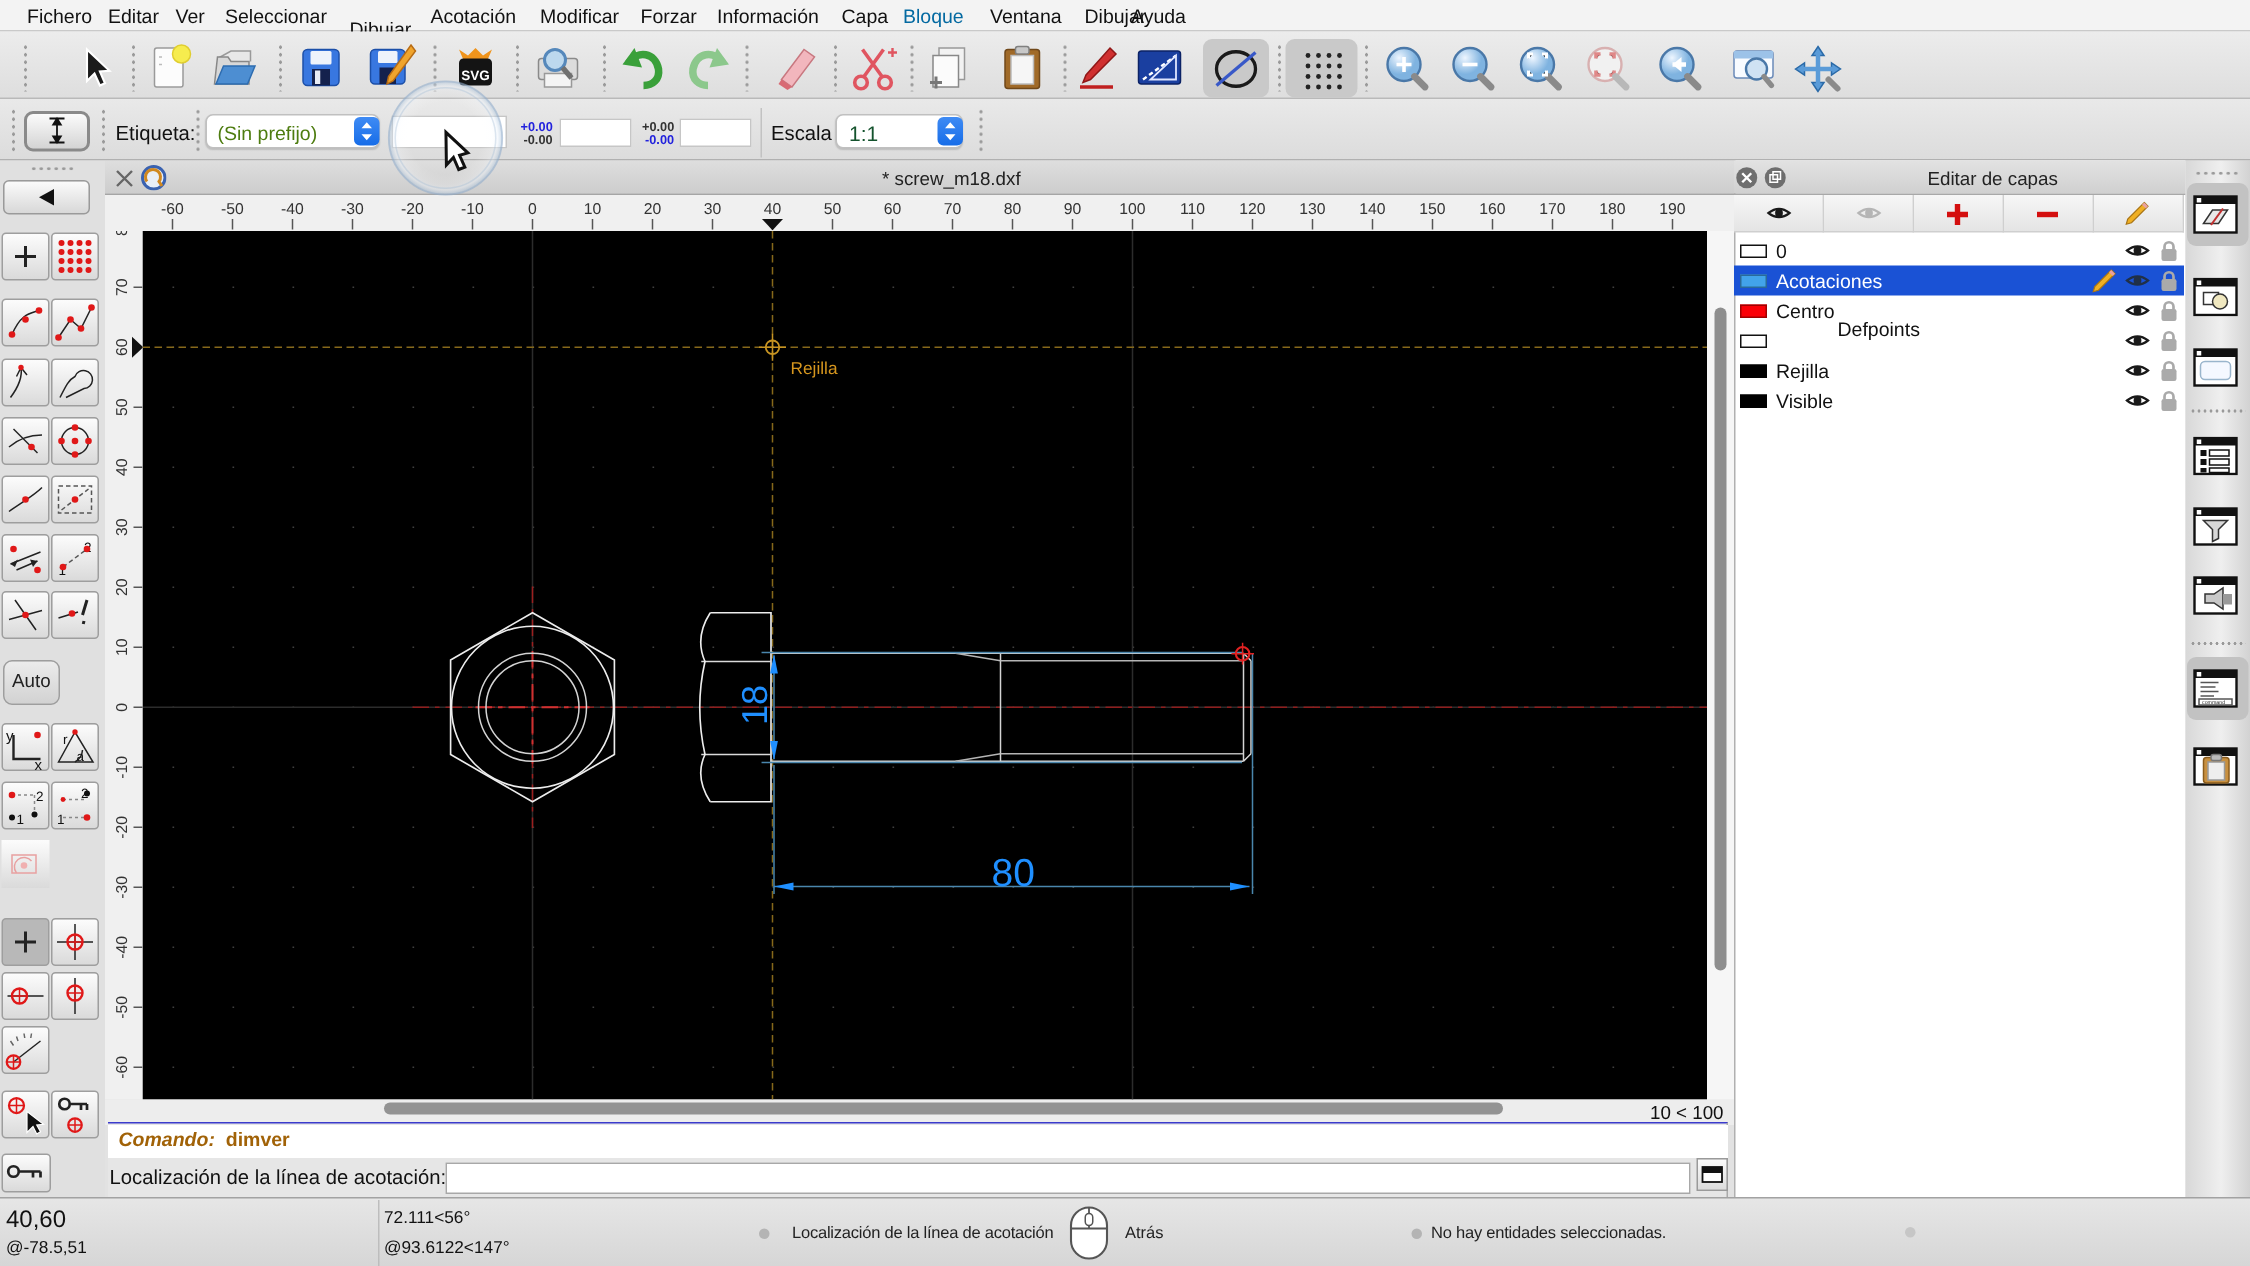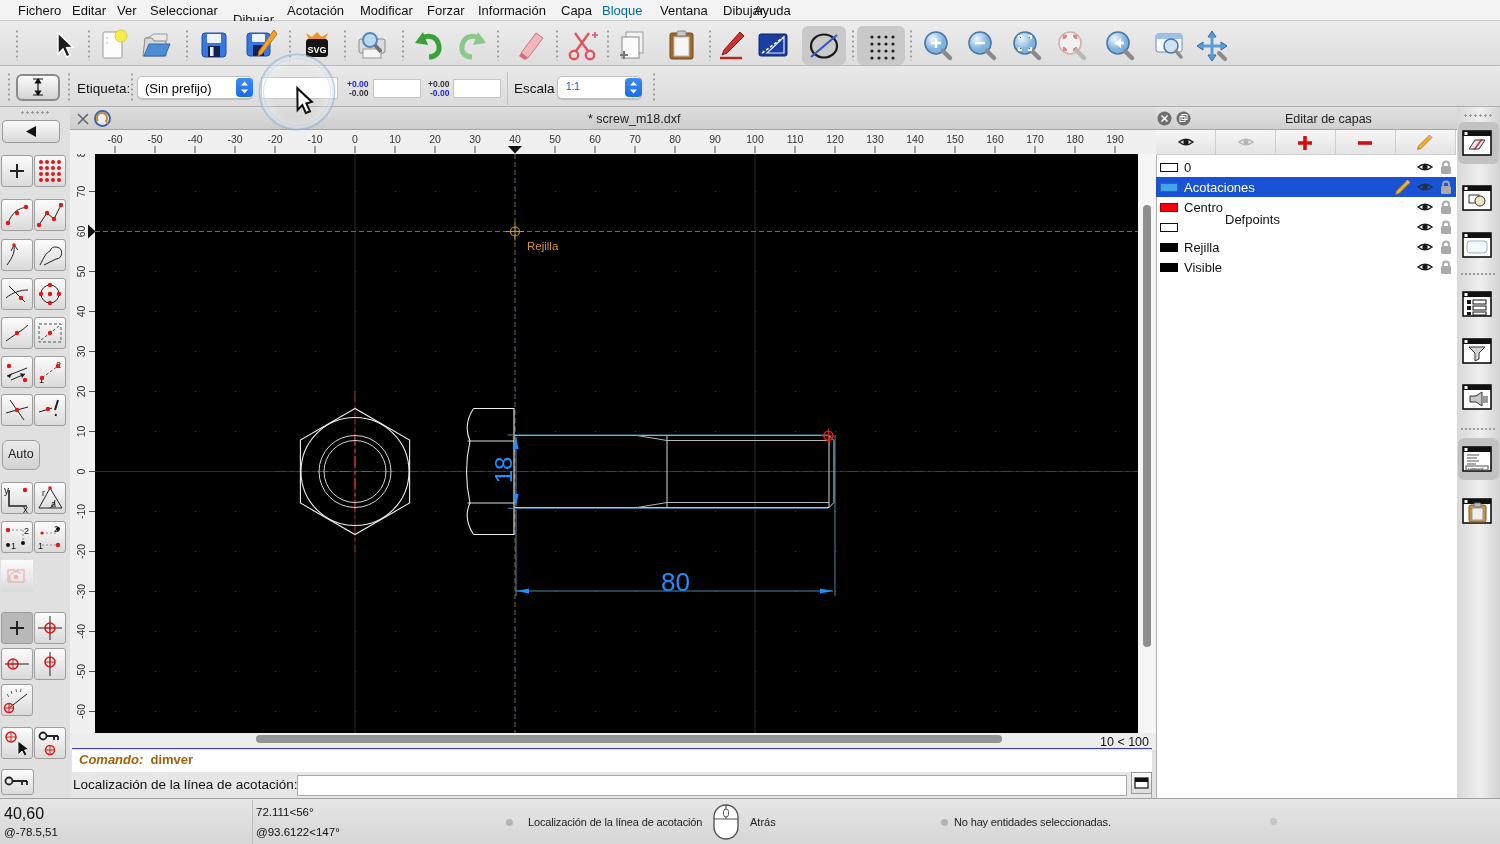--- a/index.html
+++ b/index.html
@@ -193,36 +193,36 @@
 <div style="position:absolute;left:8px;top:72px;width:2px;height:30px;background-image:radial-gradient(circle,#9a9a9a 1px,transparent 1.2px);background-size:2px 5px;"></div>
 <div style="position:absolute;left:68px;top:72px;width:2px;height:30px;background-image:radial-gradient(circle,#9a9a9a 1px,transparent 1.2px);background-size:2px 5px;"></div>
 <div style="position:absolute;left:131px;top:72px;width:2px;height:30px;background-image:radial-gradient(circle,#9a9a9a 1px,transparent 1.2px);background-size:2px 5px;"></div>
 <div style="position:absolute;left:653px;top:72px;width:2px;height:30px;background-image:radial-gradient(circle,#9a9a9a 1px,transparent 1.2px);background-size:2px 5px;"></div>
 <div style="position:absolute;left:16px;top:74px;width:44px;height:27px;background:linear-gradient(#fbfbfb,#d4d4d4);border:2px solid #8a8a8a;border-radius:6px;"></div>
 <svg style="position:absolute;left:24px;top:76px;" width="28" height="22" viewBox="0 0 28 22">
     <path d="M14 3 V19 M9 3 H19 M9 19 H19 M14 3 L11.5 7 L16.5 7 Z M14 19 L11.5 15 L16.5 15 Z" stroke="#111" fill="#111" stroke-width="1.2"></path>
   </svg>
 <div style="position:absolute;left:77px;top:81px;font-size:13.5px;color:#111;font-weight:normal;white-space:nowrap;">Etiqueta:</div>
 <div style="position:absolute;left:137px;top:76px;width:116px;height:23px;background:#fff;border:1px solid #c0c0c0;border-radius:5px;box-shadow:0 1px 1px rgba(0,0,0,0.15);"></div>
-<div style="position:absolute;left:145px;top:81px;font-size:13px;color:#000000;font-weight:normal;white-space:nowrap;">(Sin prefijo)</div>
+<div style="position:absolute;left:145px;top:81px;font-size:13px;color:#4d7c0f;font-weight:normal;white-space:nowrap;">(Sin prefijo)</div>
 <div style="position:absolute;left:236px;top:78px;width:17px;height:19px;background:linear-gradient(#3f8bf4,#176de8);border-radius:4px;"></div>
 <svg style="position:absolute;left:236px;top:78px;" width="17" height="19" viewBox="0 0 17 19">
     <path d="M8.5 3.5 L12 7.5 H5 Z M8.5 15.5 L5 11.5 H12 Z" fill="#fff"></path>
   </svg>
 <div style="position:absolute;left:261px;top:77px;width:77px;height:22px;background:#fff;border:1px solid #c6c6c6;"></div>
 <div style="position:absolute;left:347px;top:79px;font-size:8.5px;color:#2222dd;font-weight:normal;white-space:nowrap;font-weight:bold;">+0.00</div>
 <div style="position:absolute;left:349px;top:87.5px;font-size:8.5px;color:#333;font-weight:normal;white-space:nowrap;font-weight:bold;">-0.00</div>
 <div style="position:absolute;left:373px;top:79px;width:48px;height:19px;background:#fff;border:1px solid #c6c6c6;"></div>
 <div style="position:absolute;left:428px;top:79px;font-size:8.5px;color:#333;font-weight:normal;white-space:nowrap;font-weight:bold;">+0.00</div>
 <div style="position:absolute;left:430px;top:87.5px;font-size:8.5px;color:#2222dd;font-weight:normal;white-space:nowrap;font-weight:bold;">-0.00</div>
 <div style="position:absolute;left:453px;top:79px;width:48px;height:19px;background:#fff;border:1px solid #c6c6c6;"></div>
 <div style="position:absolute;left:507px;top:72px;width:1px;height:33px;background:#c2c2c2;"></div>
 <div style="position:absolute;left:514px;top:81px;font-size:13.5px;color:#111;font-weight:normal;white-space:nowrap;">Escala</div>
 <div style="position:absolute;left:557px;top:76px;width:85px;height:23px;background:#fff;border:1px solid #c0c0c0;border-radius:5px;box-shadow:0 1px 1px rgba(0,0,0,0.15);"></div>
-<div style="position:absolute;left:566px;top:81px;font-size:10px;color:#1d4ed8;font-weight:normal;white-space:nowrap;text-align:center;">1:1</div>
+<div style="position:absolute;left:566px;top:81px;font-size:14px;color:#14532d;font-weight:normal;white-space:nowrap;text-align:center;">1:1</div>
 <div style="position:absolute;left:625px;top:78px;width:17px;height:19px;background:linear-gradient(#3f8bf4,#176de8);border-radius:4px;"></div>
 <svg style="position:absolute;left:625px;top:78px;" width="17" height="19" viewBox="0 0 17 19">
     <path d="M8.5 3.5 L12 7.5 H5 Z M8.5 15.5 L5 11.5 H12 Z" fill="#fff"></path>
   </svg>
 <div style="position:absolute;left:0px;top:107px;width:70px;height:691px;background:#e0e0e0;"></div>
 <div style="position:absolute;left:20px;top:111px;width:30px;height:3px;background-image:radial-gradient(circle,#9a9a9a 1px,transparent 1.2px);background-size:5px 3px;"></div>
 <div style="position:absolute;left:2px;top:120px;width:58px;height:23px;background:linear-gradient(#fbfbfb,#d8d8d8);border:1px solid #9a9a9a;border-radius:4px;"></div>
 <svg style="position:absolute;left:2px;top:120px;" width="58" height="23" viewBox="0 0 58 23">
     <path d="M34 6 L24 11.5 L34 17 Z" fill="#111"></path>
   </svg>

